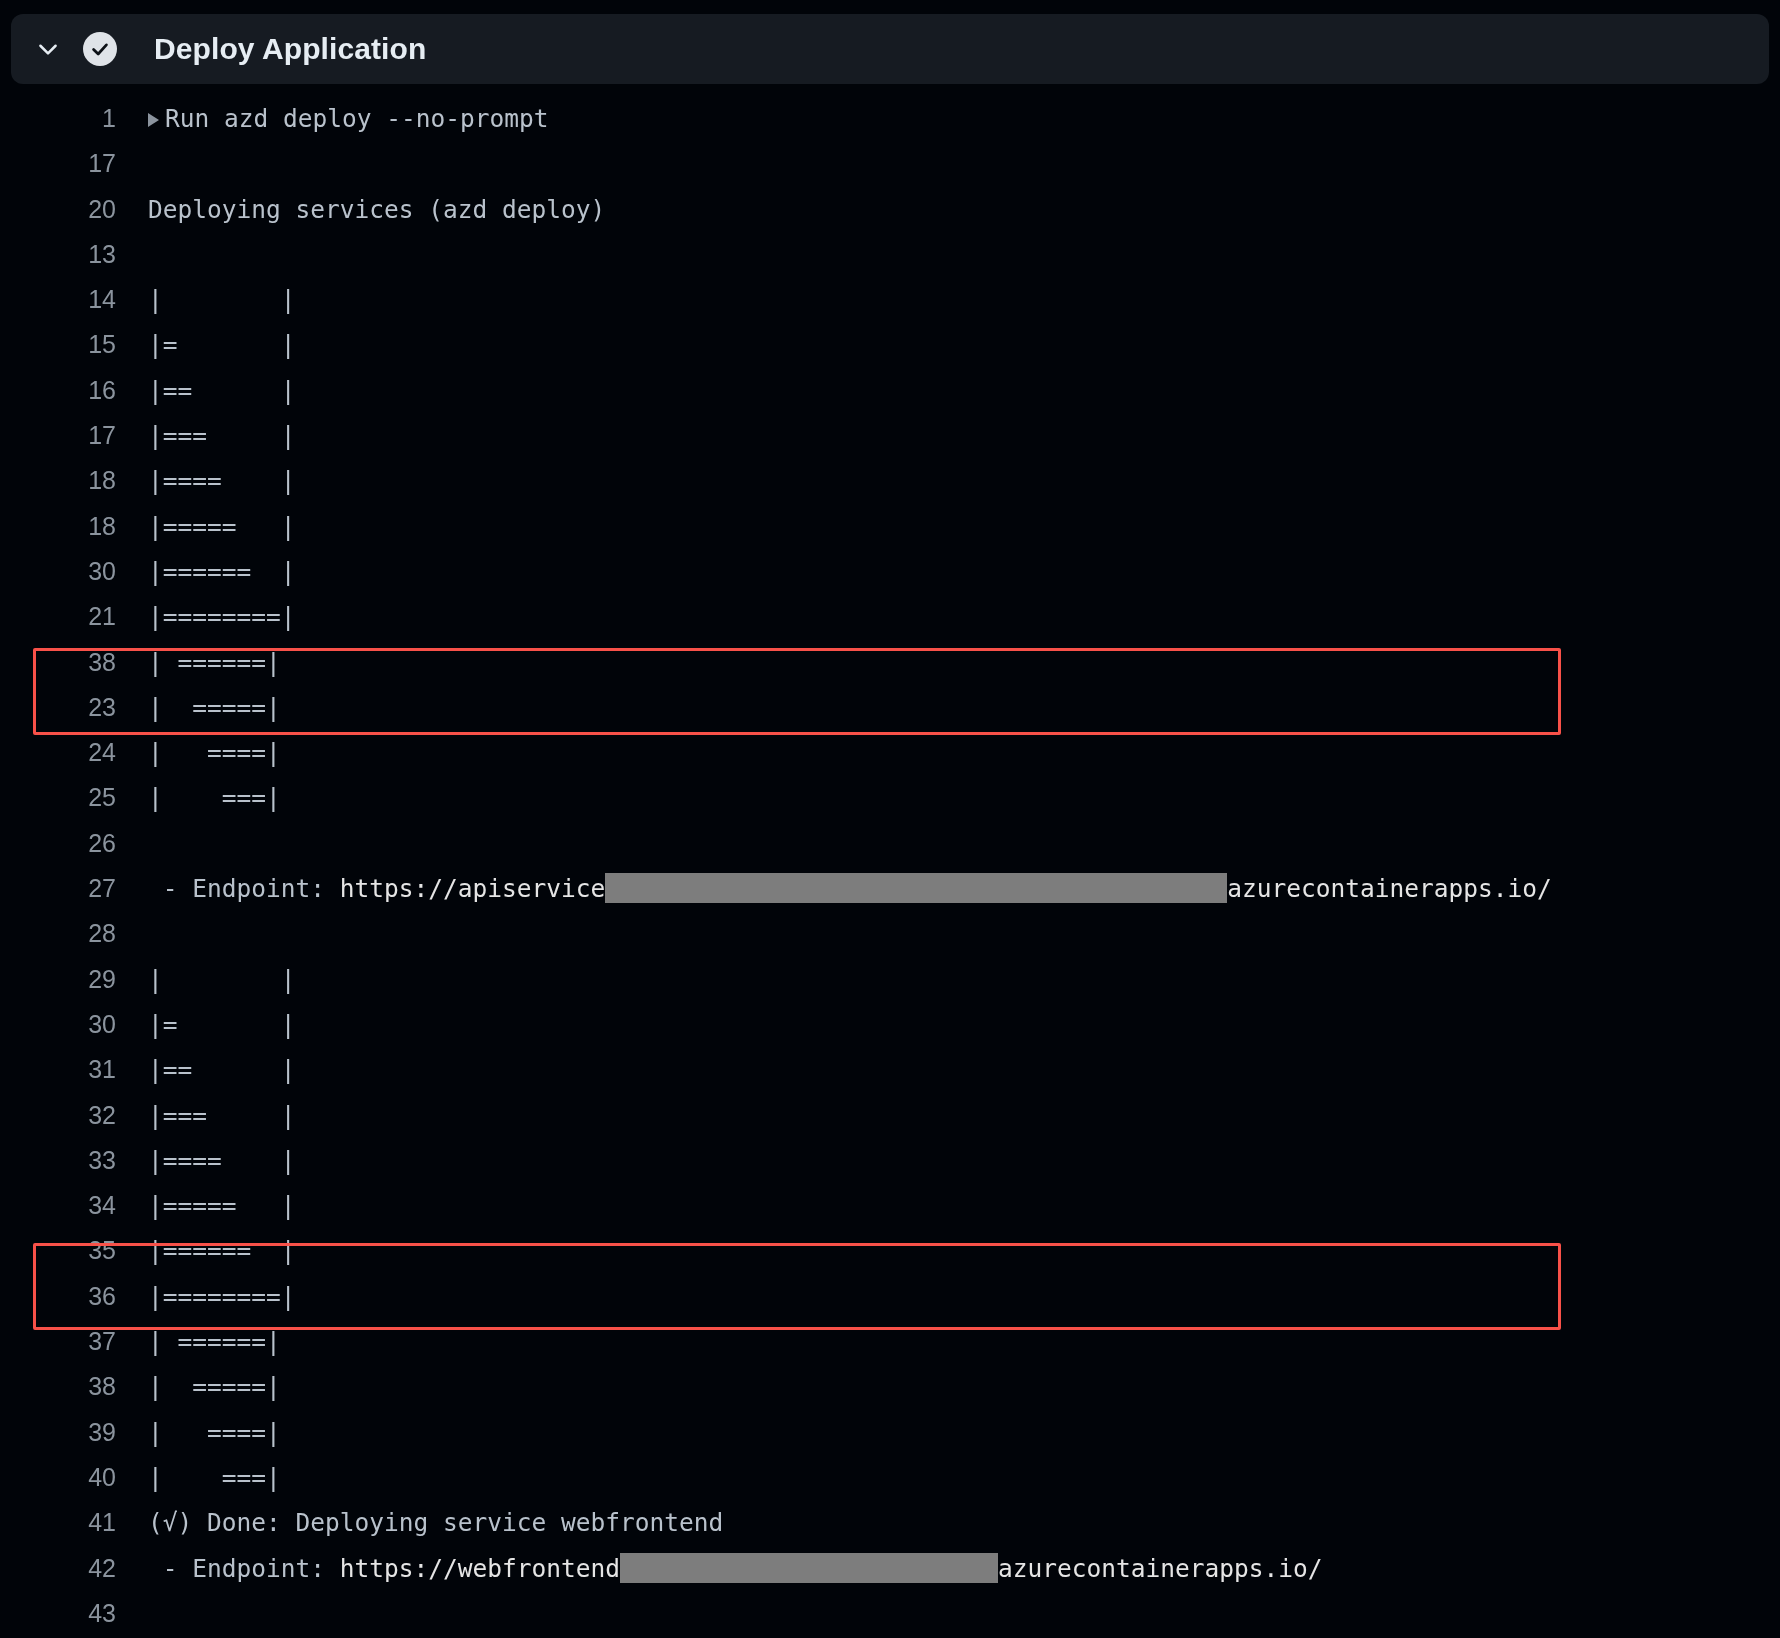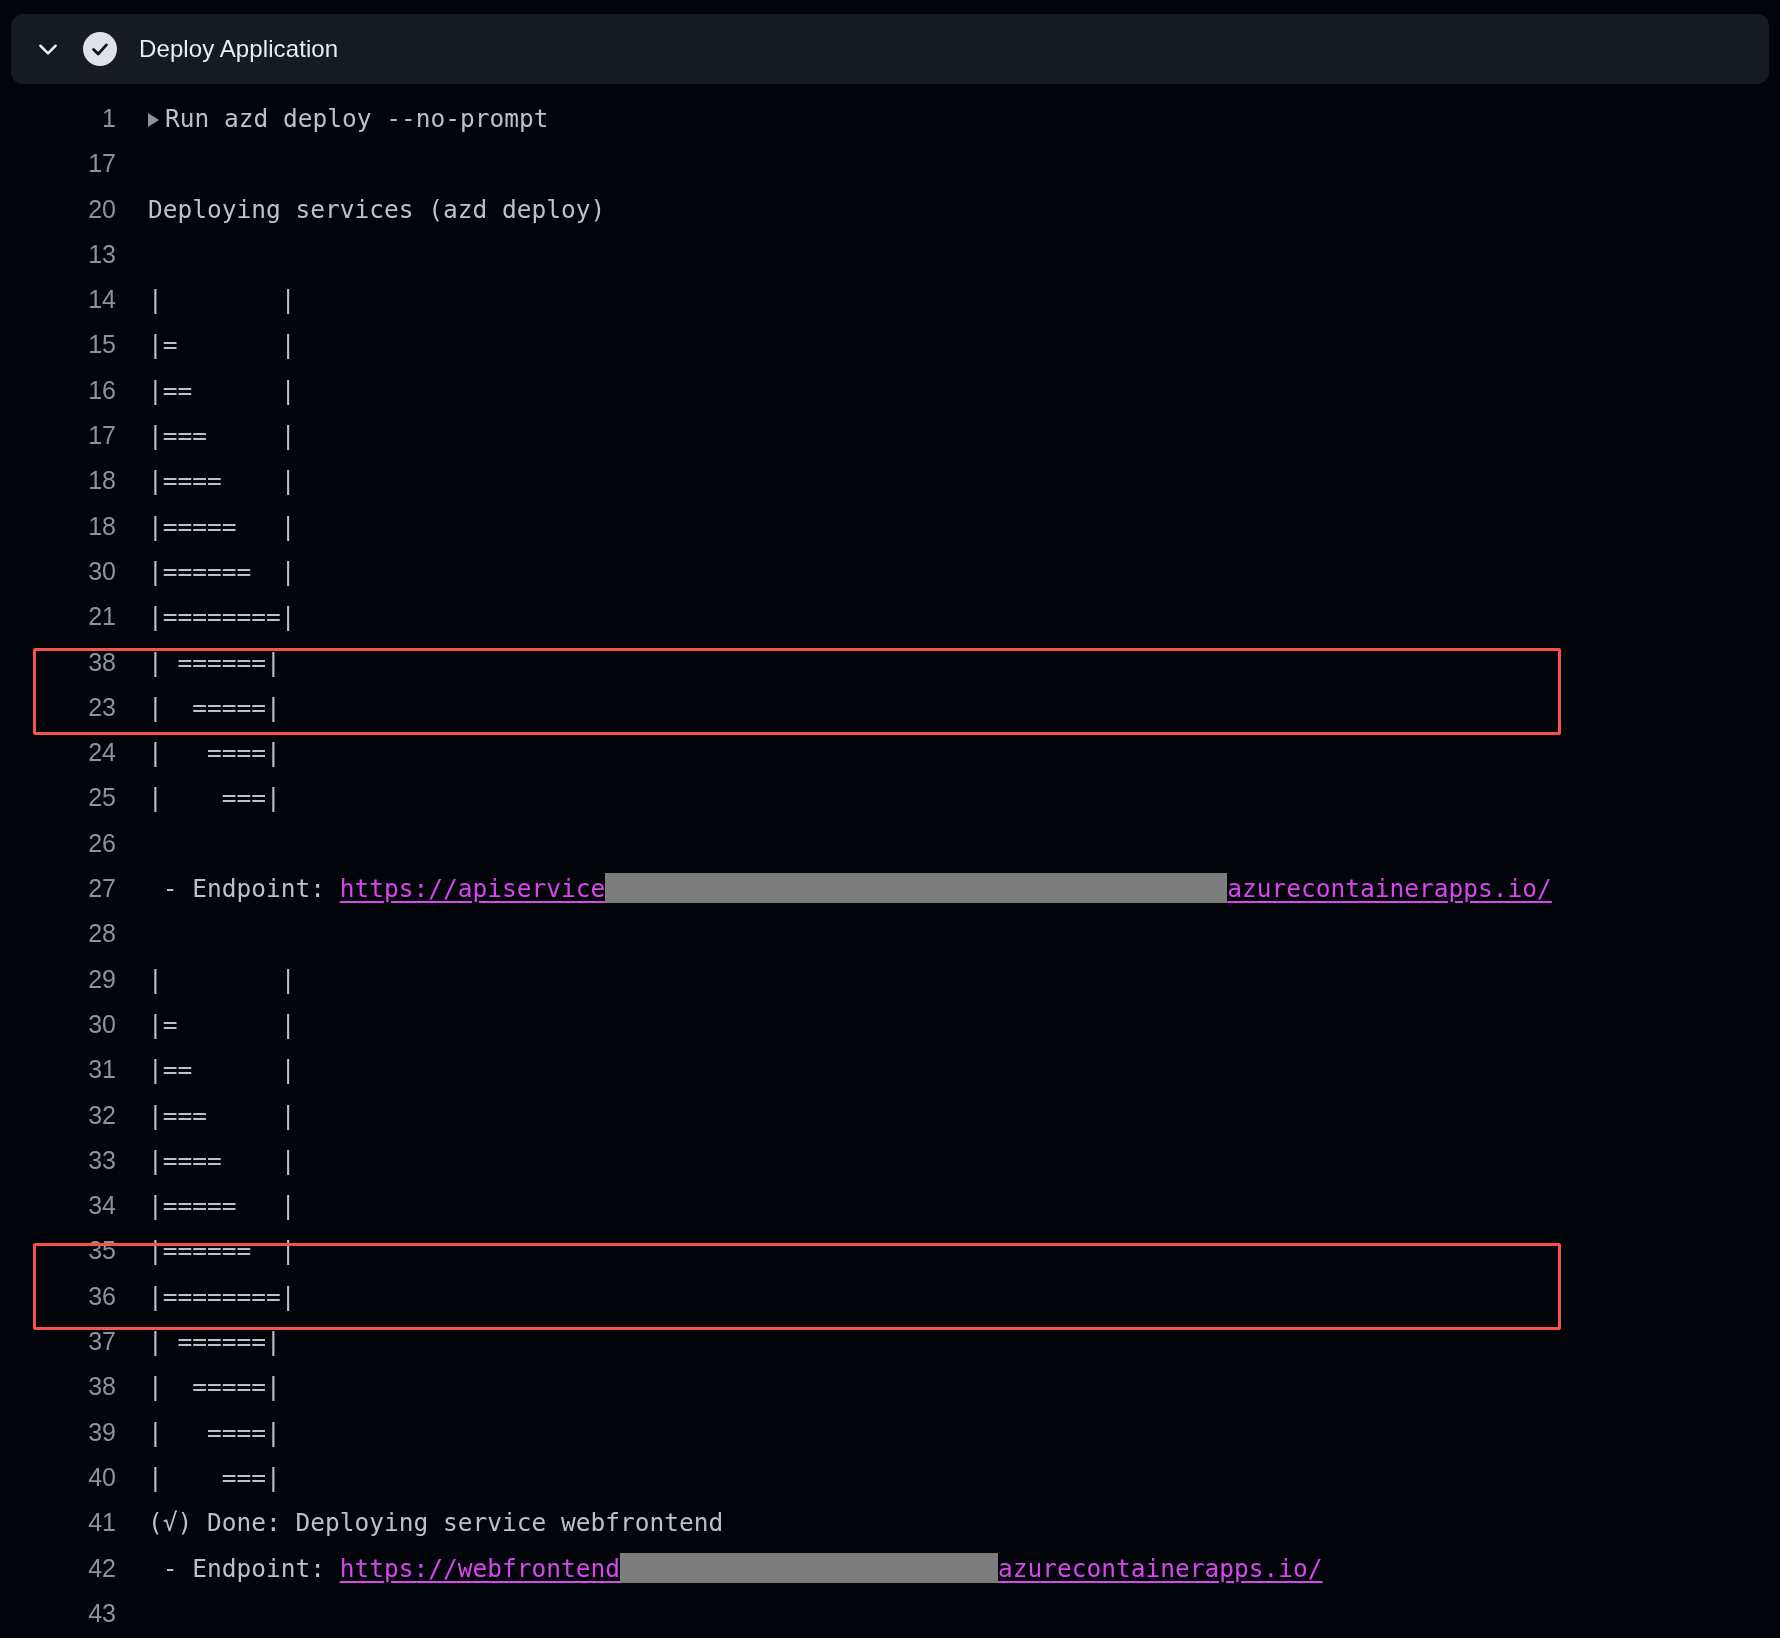--- a/index.html
+++ b/index.html
@@ -35,25 +35,26 @@
   #chevron-icon svg { display: block; }
   #status-icon {
     width: 34px; height: 34px;
     flex: 0 0 auto;
     margin-right: 22px;
     border-radius: 50%;
     background: #dfe3e8;
     display: flex; align-items: center; justify-content: center;
   }
   #job-title {
-    font-size: 24px;
-    font-weight: 400;
+    font-size: 30px;
+    font-weight: 700;
     color: #e6edf3;
     letter-spacing: 0.1px;
     line-height: 1;
+    margin-left: 15px;
   }
 
   
   #log {
     position: absolute;
     left: 0; top: 96px;
     width: 1780px;
     height: 1542px;
     padding: 0;
   }
@@ -91,22 +92,21 @@
     width: 0; height: 0;
     border-left: 11px solid #8b949e;
     border-top: 7px solid transparent;
     border-bottom: 7px solid transparent;
     margin-right: 6px;
     position: relative;
     top: 1px;
   }
 
   .link {
-    color: #d946ef;
-    text-decoration: underline;
+    color: #e5e5e5;
     text-underline-offset: 4px;
     cursor: pointer;
   }
   .redact {
     display: inline-block;
     background: #7d7d7d;
     height: 30px;
     vertical-align: middle;
     position: relative;
     top: -2px;

